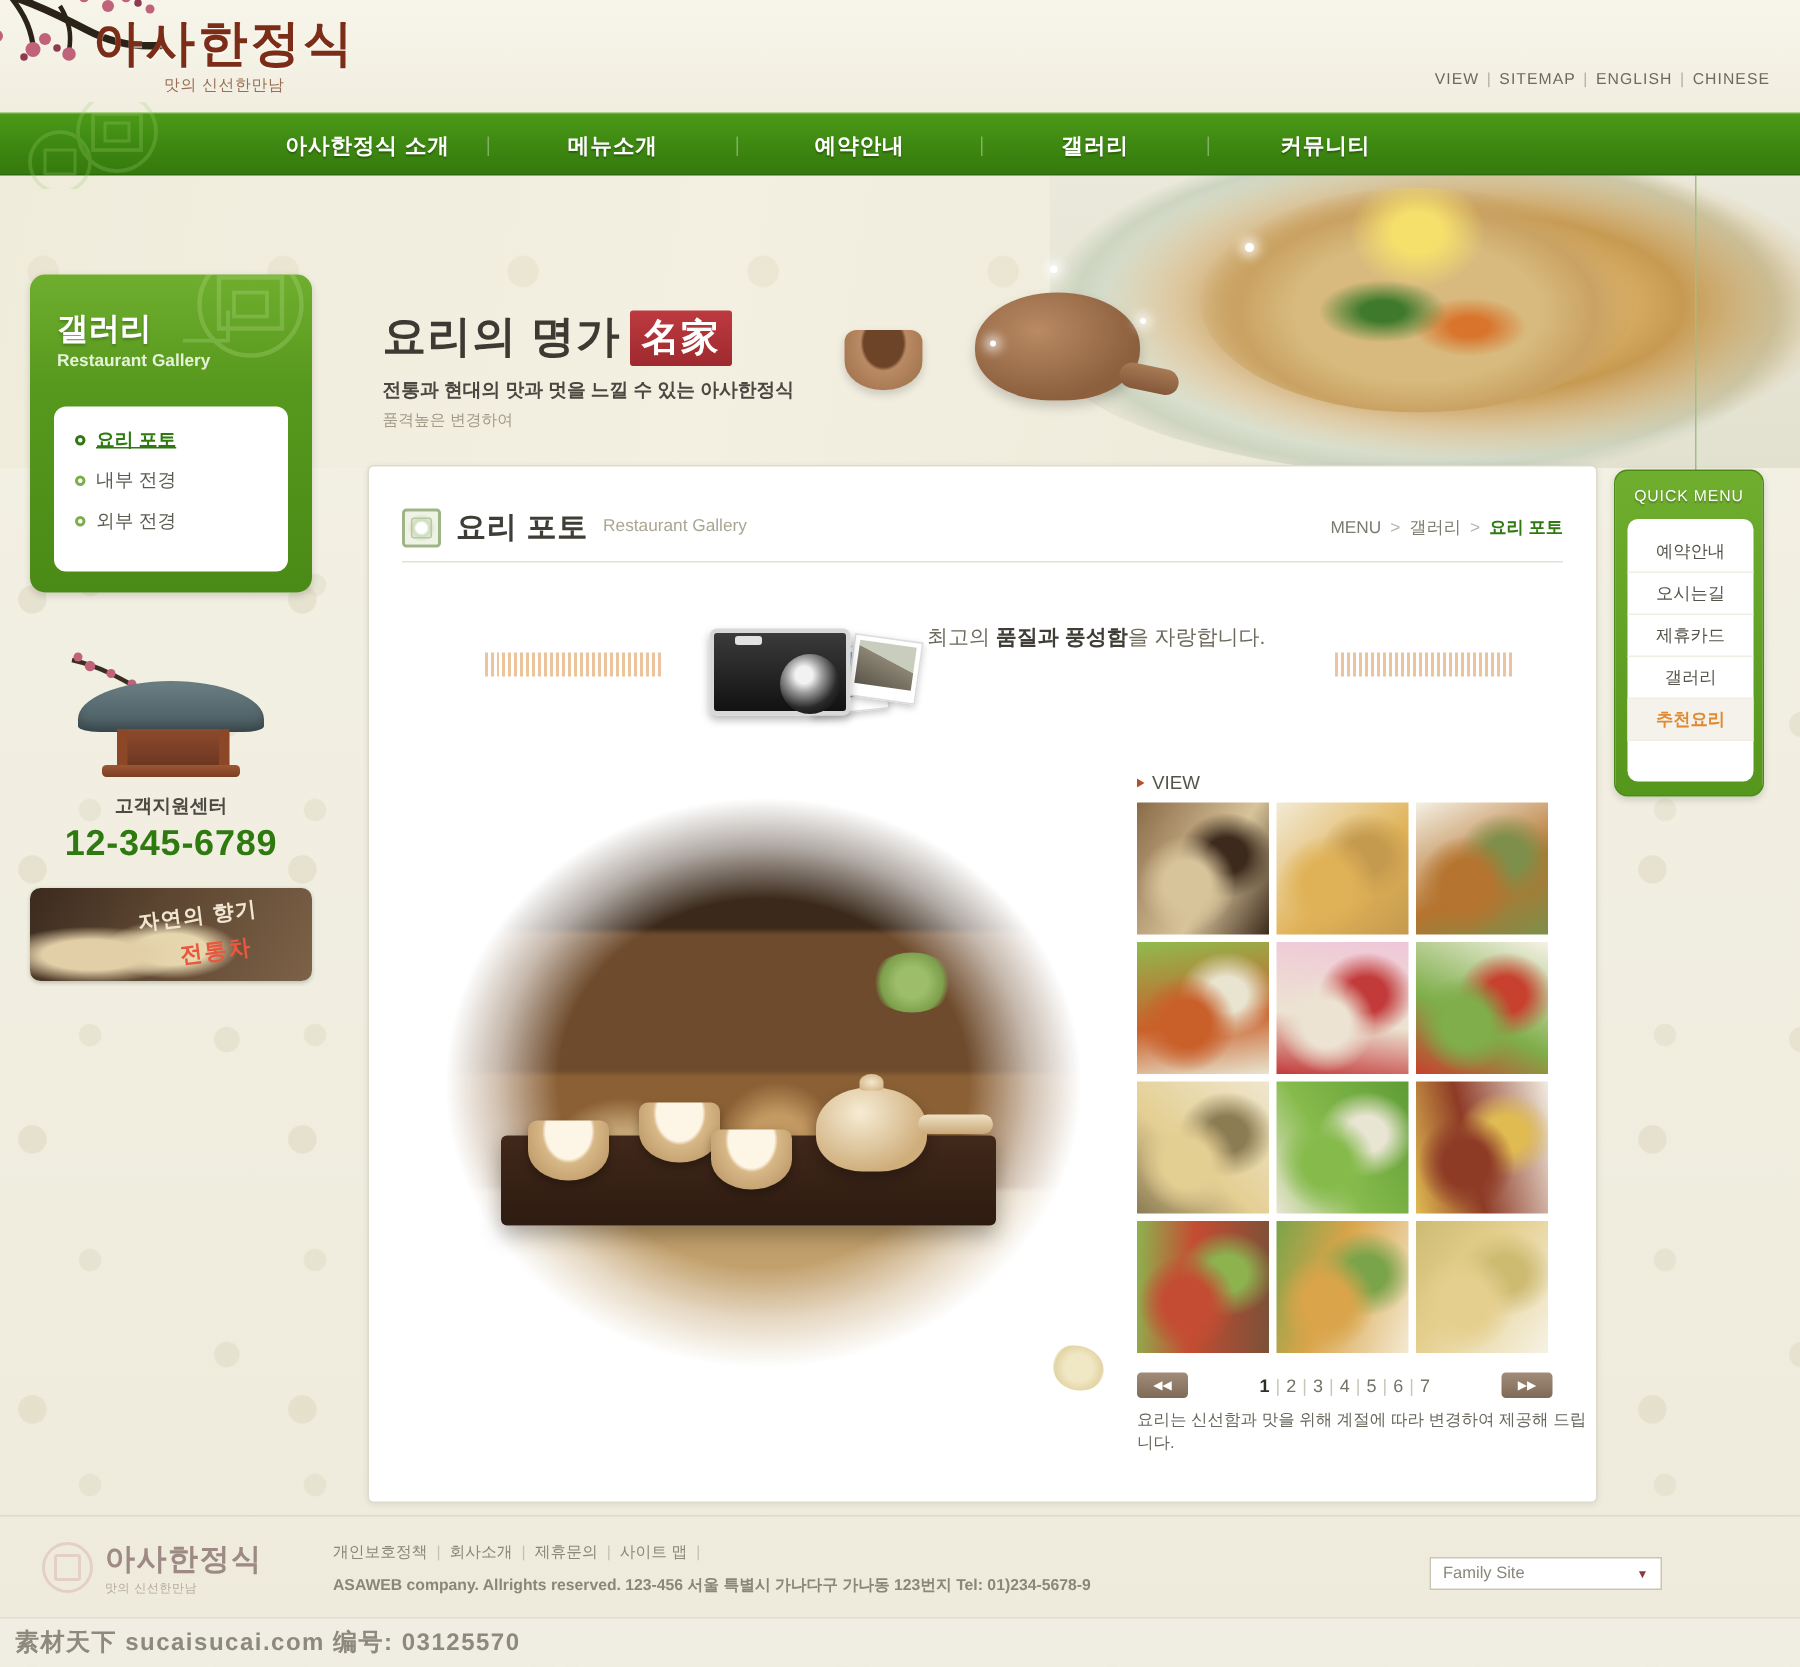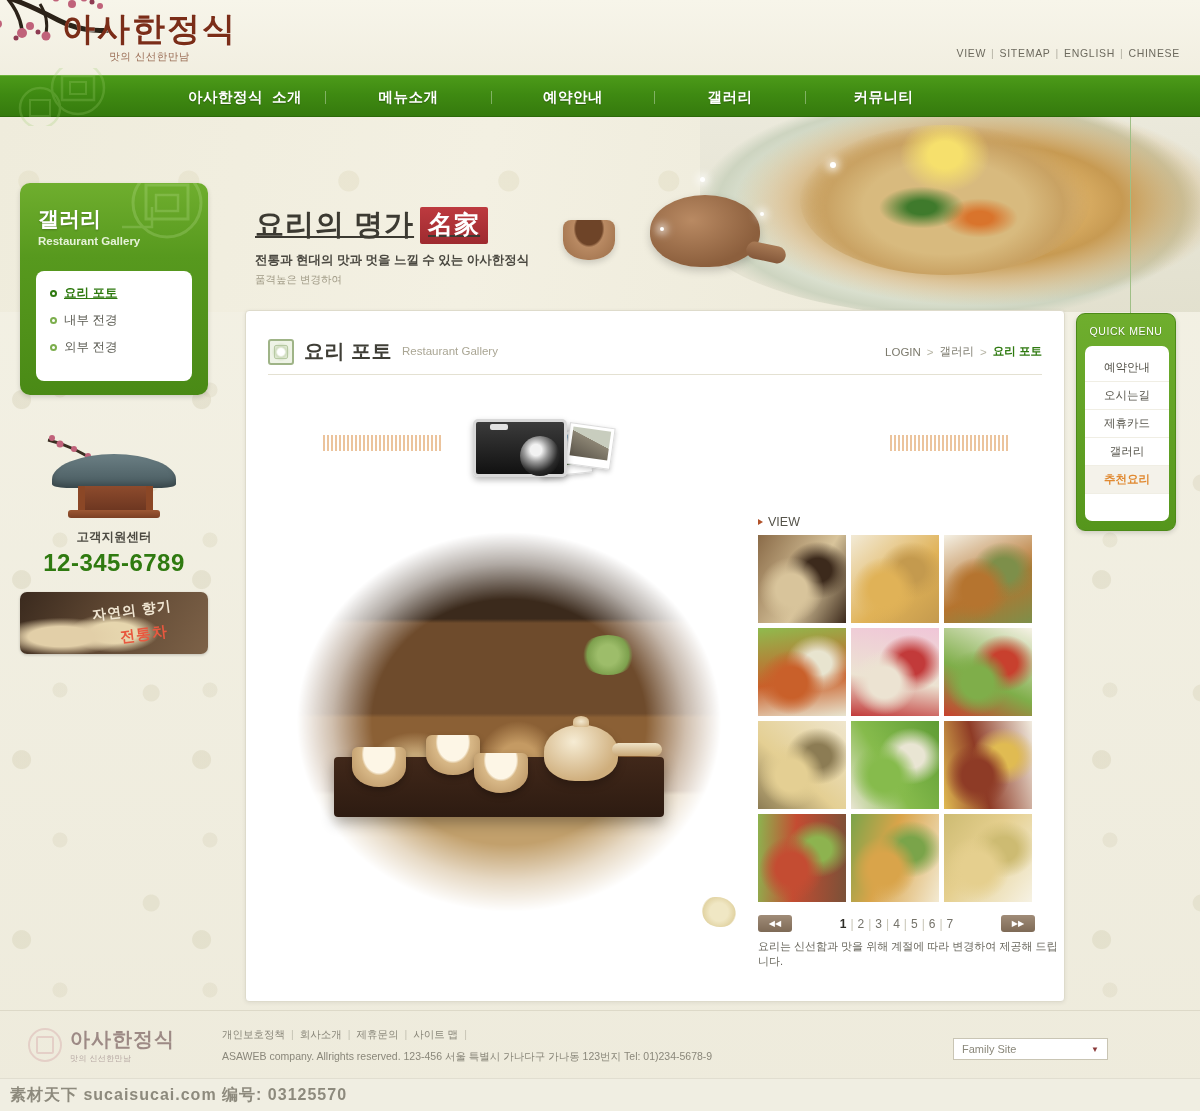--- a/index.html
+++ b/index.html
@@ -69,21 +69,20 @@
   }
   .gnb-list {
     position: absolute; left: 165px; top: 0; height: 42px;
     display: flex; align-items: center;
   }
   .gnb-item {
     color: #fff; font-size: 14.5px; font-weight: bold;
     text-align: center; letter-spacing: .5px;
     text-shadow: 0 1px 1px rgba(0,0,0,.28);
     cursor: pointer;
-    font-family: Liberation Mono, monospace;
   }
   .gnb-sep { width: 1px; height: 13px; background: rgba(255,255,255,.35); }
 
   
   .visual {
     position: absolute; top: 117px; left: 0; width: 1200px; height: 195px;
     overflow: hidden; z-index: 2;
   }
   .visual-bg {
     position: absolute; inset: 0;
@@ -138,21 +137,21 @@
     z-index: 4;
   }
   .sub-nav span { cursor: pointer; }
   .vline {
     position: absolute; left: 1130px; top: 117px; width: 1px; height: 200px;
     background: #9fbf86; z-index: 3;
   }
 
   .banner-text { position: absolute; left: 255px; top: 88px; z-index: 4; }
   .bt-line1 { font-size: 29px; font-weight: bold; color: #3c3a32; letter-spacing: 1px;
-              display: flex; align-items: center; gap: 6px; text-decoration: underline; }
+              display: flex; align-items: center; gap: 6px; }
   .bt-seal {
     background: linear-gradient(#bd3a3f, #9e2a2f); color: #fff;
     font-size: 25px; font-weight: bold; padding: 1px 8px 3px; border-radius: 2px;
     letter-spacing: 1px;
   }
   .bt-line2 { font-size: 12.5px; font-weight: bold; color: #4a4840; margin-top: 7px; }
   .bt-line3 { font-size: 10.5px; color: #a09a86; margin-top: 4px; }
 
   
   .lnb {
@@ -410,21 +409,21 @@
     border: 2px solid #e2c9c2; position: relative; opacity: .8;
   }
   .f-seal::after {
     content: ""; position: absolute; inset: 6px;
     border: 2px solid #e2c9c2; border-radius: 2px;
   }
   .f-logo-ko { font-size: 20px; font-weight: bold; color: #9d8a85; letter-spacing: 1px; }
   .f-logo-sub { font-size: 8px; color: #b6a8a3; letter-spacing: .4px; }
   .f-links { position: absolute; left: 222px; top: 18px; font-size: 10.5px; color: #8a877a; }
   .f-links .sep { color: #c4c1b2; margin: 0 6px; }
-  .f-copy { position: absolute; left: 222px; top: 40px; font-size: 10.5px; color: #8a877a; }
+  .f-copy { position: absolute; left: 222px; top: 40px; font-size: 10.5px; color: #8a877a; font-weight: bold; }
   .family {
     position: absolute; right: 92px; top: 1038px; width: 155px; height: 22px;
     border: 1px solid #c9c5b4; background: #fff;
     font-size: 11px; color: #8a877a;
     display: flex; align-items: center; padding: 0 8px; z-index: 6; cursor: pointer;
   }
   .family .cv { margin-left: auto; color: #8b3a3a; font-size: 8px; }
 
   .watermark {
     position: absolute; left: 0; top: 1078px; width: 1200px; height: 33px;
@@ -578,21 +577,21 @@
 
 <div class="content">
 
   <div class="ct-head">
     <div class="ct-title-wrap">
       <div class="ct-icon"></div>
       <div class="ct-ko">요리 포토</div>
       <div class="ct-en">Restaurant Gallery</div>
     </div>
     <div class="crumb">
-      <span>LOGIN</span>
+      <span>MENU</span>
       <span class="arr">&gt;</span>
       <span>갤러리</span>
       <span class="arr">&gt;</span>
       <span class="cur">요리 포토</span>
     </div>
   </div>
 
   <div class="intro">
     <div class="orn-left"></div>
     <div class="orn-right"></div>
@@ -602,20 +601,21 @@
         </div>
       <div class="photo-b">
           <div class="im"></div>
         </div>
       <div class="cam-body">
         <div class="cam-flash"></div>
         <div class="cam-lens"></div>
       </div>
     </div>
     <div class="intro-text">
+      <div><span>최고의 </span><b>품질과 풍성함</b><span>을 자랑합니다.</span></div>
     </div>
   </div>
 
   <div class="main-photo">
     <div class="mp-img"></div>
     <div class="mp-plant"></div>
     <div class="mp-tray"></div>
     <div class="mp-cup" style="left:78px;top:240px"></div>
     <div class="mp-cup" style="left:152px;top:228px"></div>
     <div class="mp-cup" style="left:200px;top:246px"></div>

